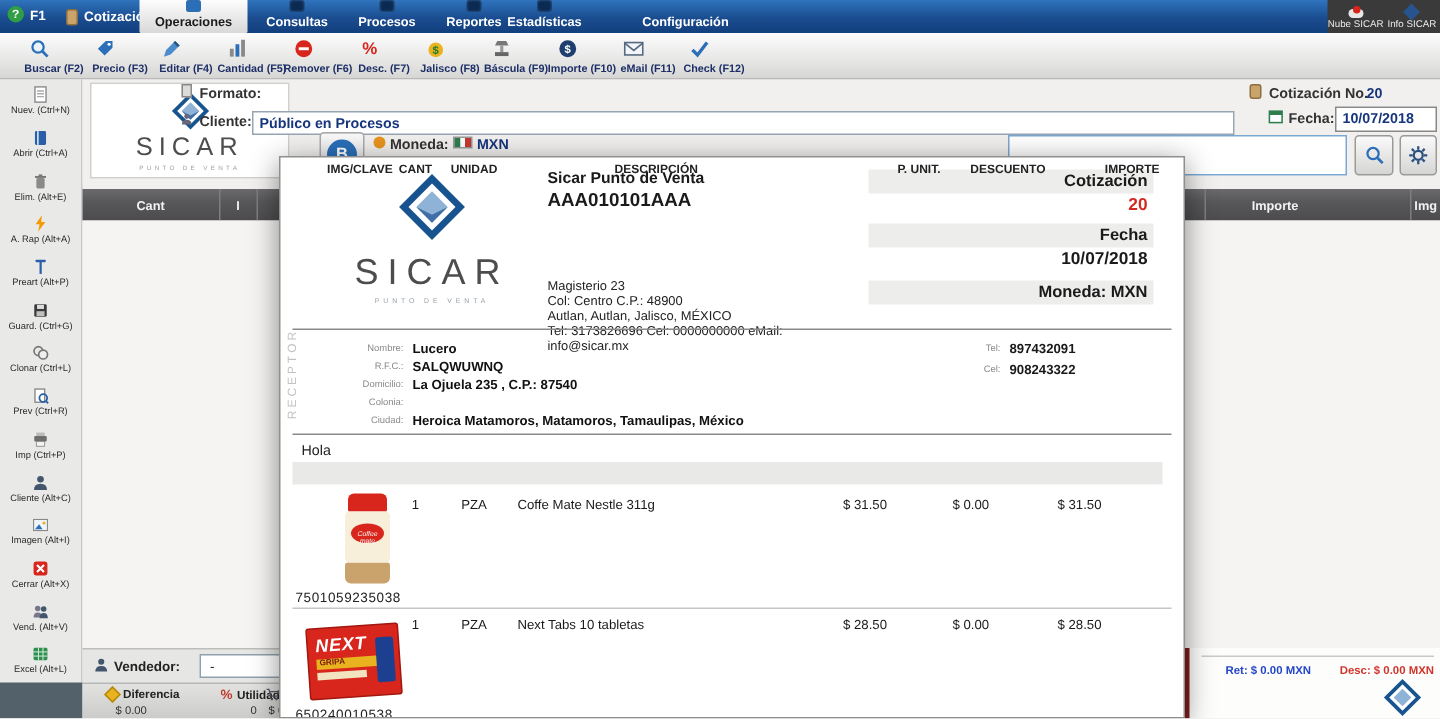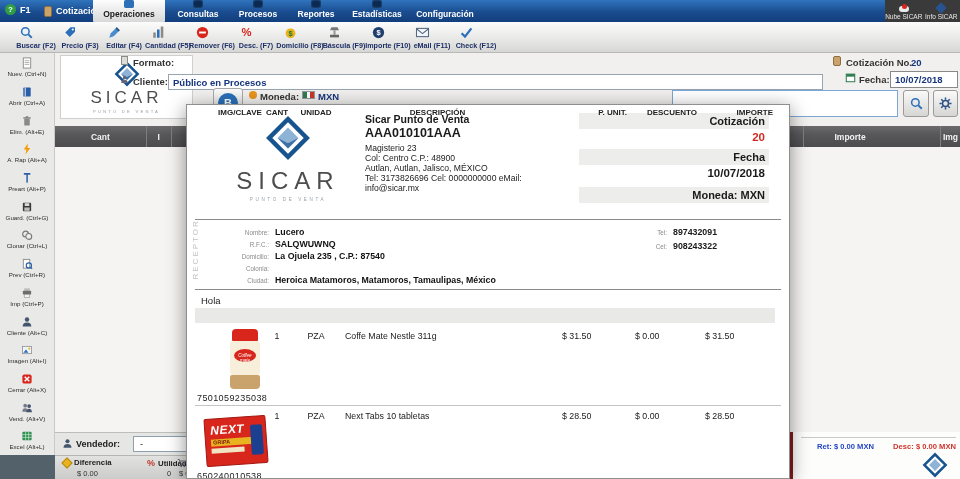--- a/index.html
+++ b/index.html
@@ -79,21 +79,21 @@
 
   
   .doc { position:absolute; left:186px; top:104px; width:604px; height:375px; background:#fff;
     border:1px solid #8f8f8d; box-shadow:0 4px 18px rgba(0,0,0,.45); overflow:hidden; z-index:10; color:#1a1a1a; }
   .doc .dsvg { width:46px; height:46px; }
   .doc-logo { position:absolute; left:36px; top:10px; width:130px; text-align:center; }
   .doc-logo-word { font-size:24px; letter-spacing:6px; color:#4d4d4d; margin-top:2px; }
   .doc-logo-sub { font-size:4.6px; letter-spacing:2.6px; color:#9aa3ab; margin-top:2px; }
   .co-name { position:absolute; left:178px; top:8px; font-size:10.5px; font-weight:bold; }
   .co-rfc { position:absolute; left:178px; top:21px; font-size:12.5px; font-weight:bold; }
-  .co-line { position:absolute; left:178px; font-size:8.6px; color:#222; }
+  .co-line { position:absolute; left:178px; font-size:8.6px; color:#222;margin-top:42px; }
   .meta-band { position:absolute; left:392px; width:190px; height:16px; background:#ededec; font-size:11px; font-weight:bold; text-align:right; padding:2px 4px 0 0; }
   .meta-val { position:absolute; left:392px; width:186px; font-size:11.5px; font-weight:bold; text-align:right; }
   .doc-hr { position:absolute; left:8px; right:8px; border-top:1px solid #8a8a88; }
   .receptor-label { position:absolute; left:-22px; top:140px; transform:rotate(-90deg); font-size:8px; letter-spacing:2px; color:#c2c2c0; width:60px; text-align:center; }
   .rc-label { position:absolute; width:62px; text-align:right; font-size:6.3px; color:#8a8a88; }
   .rc-val { position:absolute; left:88px; font-size:8.8px; font-weight:bold; color:#111; white-space:nowrap; }
   .tel-label { position:absolute; width:22px; text-align:right; font-size:6.3px; color:#8a8a88; }
   .tel-val { position:absolute; left:486px; font-size:8.8px; font-weight:bold; }
   .doc-note { position:absolute; left:14px; top:190px; font-size:9.5px; color:#222; }
   .dt-head { position:absolute; left:8px; top:203px; width:580px; height:15px; background:#e9e9e7; }
@@ -138,25 +138,25 @@
       <span>Consultas</span>
     </div>
     <div class="tb-item" style="left:232px;width:52px;">
       <span class="tb-ico"></span>
       <span>Procesos</span>
     </div>
     <div class="tb-item" style="left:290px;width:52px;">
       <span class="tb-ico"></span>
       <span>Reportes</span>
     </div>
-    <div class="tb-item" style="left:346px;width:62px;">
+    <div class="tb-item" style="left:332px;width:62px;">
       <span class="tb-ico"></span>
       <span>Estadísticas</span>
     </div>
-    <div class="tb-item" style="left:412px;width:66px;gap:32px;">
+    <div class="tb-item" style="left:424px;width:66px;gap:32px;">
       <span class="tb-ico"></span>
       <span>Configuración</span>
     </div>
     <div class="tbar-right">
       <div class="tbr-btn">
         <span class="cloud-ico"></span>
         <span>Nube SICAR</span>
       </div>
       <div class="tbr-btn">
         <span class="mini-diamond"></span>
@@ -206,21 +206,21 @@
       <svg viewBox="0 0 20 20">
           <text x="10" y="15" font-size="15" font-weight="bold" fill="#d8261c" text-anchor="middle">%</text>
         </svg>
       <span class="tool-label">Desc. (F7)</span>
     </div>
     <div class="tool-btn">
       <svg viewBox="0 0 20 20">
           <circle cx="10" cy="11" r="6.5" fill="#e8b31e"></circle>
           <text x="10" y="14.5" font-size="10" font-weight="bold" fill="#1e7a2e" text-anchor="middle">$</text>
         </svg>
-      <span class="tool-label">Domicilio (F8)</span>
+      <span class="tool-label">Jalisco (F8)</span>
     </div>
     <div class="tool-btn">
       <svg viewBox="0 0 20 20">
           <path d="M4 7 H16 L14 3 H6 Z" fill="#777"></path>
           <rect x="8.6" y="7" width="2.8" height="6" fill="#999"></rect>
           <rect x="4" y="13" width="12" height="3.5" fill="#666"></rect>
         </svg>
       <span class="tool-label">Báscula (F9)</span>
     </div>
     <div class="tool-btn">
@@ -434,21 +434,21 @@
   <div class="vend-bar">
     <svg style="position:absolute;left:7px;top:5px;width:11px;height:11px;" viewBox="0 0 13 13">
         <circle cx="6.5" cy="3.8" r="2.4" fill="#44566e"></circle>
         <path d="M1.8 11.5 Q1.8 7 6.5 7 Q11.2 7 11.2 11.5 Z" fill="#44566e"></path>
       </svg>
     <span style="position:absolute;left:21px;top:6px;font-size:9px;font-weight:bold;color:#222;">Vendedor:</span>
     <div class="vend-dd">-</div>
   </div>
 
   <div class="statusbar">
-    <div class="st-item" style="left:8px;justify-content:space-between;">
+    <div class="st-item" style="left:16px;justify-content:space-between;">
       <span class="diamond-orange"></span>
       <span>Diferencia</span>
     </div>
     <span class="st-val" style="left:22px;">$ 0.00</span>
     <div class="st-item" style="left:92px;">
       <span style="color:#c03a2e;font-size:9px;font-weight:bold;">%</span>
       <span>Utilidad</span>
     </div>
     <span class="st-val" style="left:112px;">0</span>
     <div class="st-item" style="left:122px;">

